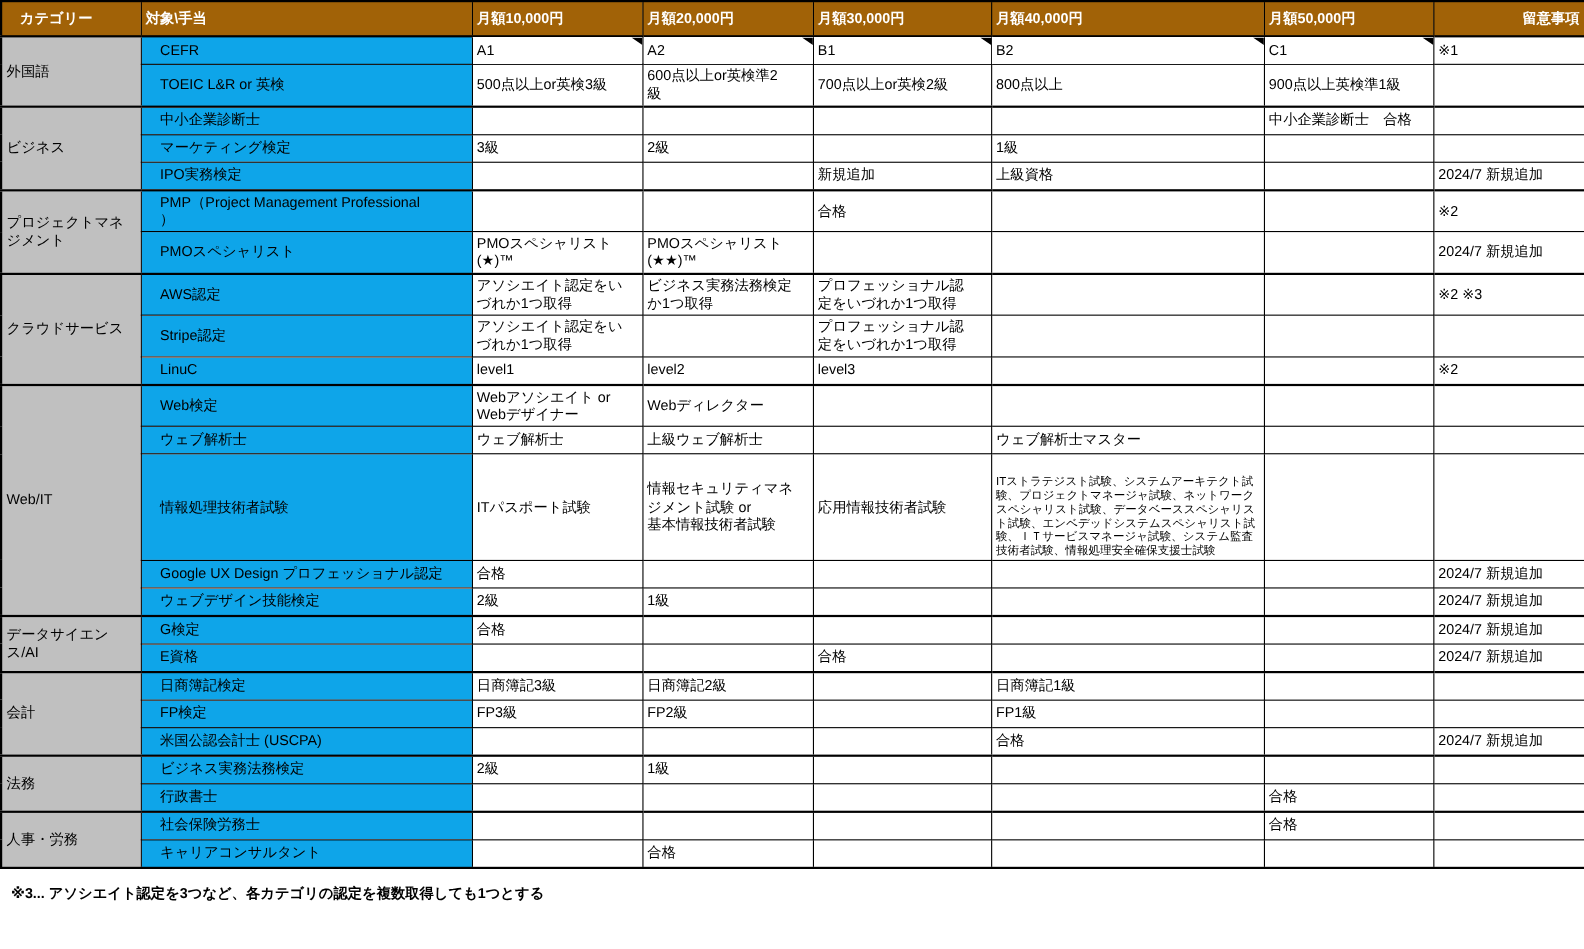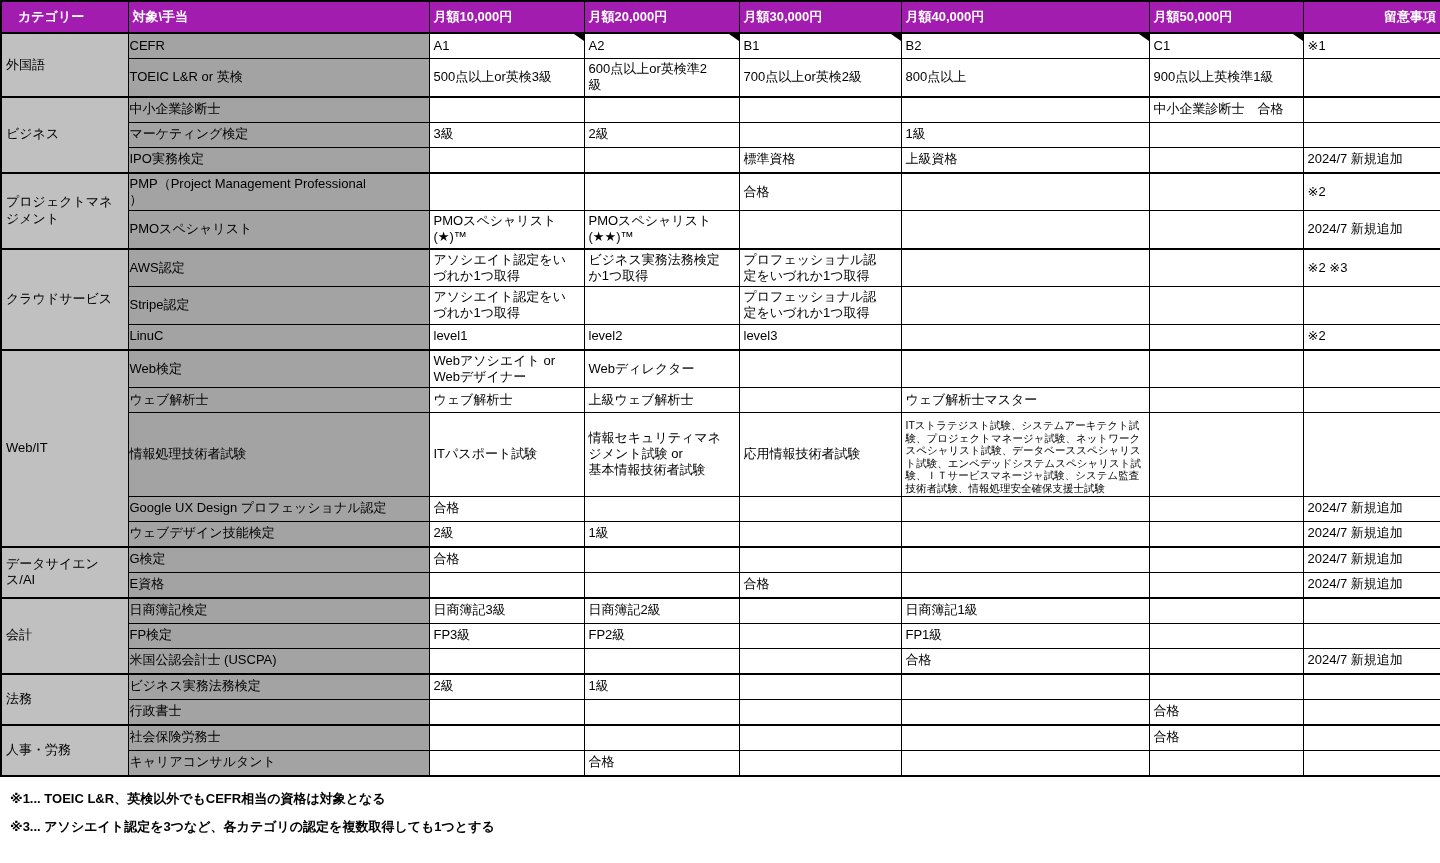--- a/index.html
+++ b/index.html
@@ -7,31 +7,31 @@
        font-family:"Liberation Sans","DejaVu Sans",sans-serif;}
   table{border-collapse:collapse;table-layout:fixed;width:1440px;border:2px solid #000;}
   col.c-category{width:127px;}
   col.c-target{width:301px;}
   col.c-m10{width:155px;}
   col.c-m20{width:155px;}
   col.c-m30{width:162px;}
   col.c-m40{width:248px;}
   col.c-m50{width:154px;}
   col.c-note{width:138px;}
-  th{background:#a21caf;color:#fff;font-weight:bold;font-size:13px;text-align:left;
+  th{background:#a16207;color:#fff;font-weight:bold;font-size:13px;text-align:left;
      padding:6px 4px;height:16px;border:1px solid #000;}
   th.col-category{padding-left:16px;}
   th.col-note{text-align:right;}
   td{border:1px solid #000;font-size:13px;line-height:1.25;padding:2px 4px;height:20px;
      vertical-align:middle;white-space:pre-line;word-break:break-word;overflow:hidden;
      background:#fff;}
   td.cat{background:#c0c0c0;}
-  td.target{background:#a3a3a3;padding-left:1px;}
+  td.target{background:#0ea5e9;padding-left:17px;}
   tr.group-start td{border-top:2px solid #000;}
-  td.dense{font-size:10.5px;line-height:1.2;padding-top:6px;padding-bottom:1px;}
+  td.dense{font-size:10.5px;line-height:1.2;padding-top:19px;padding-bottom:1px;}
   td.corner-mark{position:relative;margin-left:29px;}
   td.corner-mark::after{content:"";position:absolute;top:0;right:0;width:0;height:0;
      border-top:7px solid #000;border-left:10px solid transparent;}
   .footnotes{padding:14px 0 0 10px;}
   .footnote{font-size:13px;font-weight:600;line-height:1.2;margin-bottom:13px;}
 </style>
 </head>
 <body>
 
 <table>
@@ -94,21 +94,21 @@
         <td>2級</td>
         <td></td>
         <td>1級</td>
         <td></td>
         <td></td>
       </tr>
       <tr>
         <td class="target">IPO実務検定</td>
         <td></td>
         <td></td>
-        <td>標準資格</td>
+        <td>新規追加</td>
         <td>上級資格</td>
         <td></td>
         <td>2024/7 新規追加</td>
       </tr>
       <tr class="group-start">
         <td rowspan="2" class="cat">プロジェクトマネジメント</td>
         <td class="target">PMP（Project Management Professional
 ）</td>
         <td></td>
         <td></td>
@@ -292,15 +292,14 @@
         <td>合格</td>
         <td></td>
         <td></td>
         <td></td>
         <td></td>
       </tr>
     </tbody>
 </table>
 
 <div class="footnotes">
-  <div class="footnote">※1... TOEIC L&amp;R、英検以外でもCEFR相当の資格は対象となる</div>
   <div class="footnote">※3... アソシエイト認定を3つなど、各カテゴリの認定を複数取得しても1つとする</div>
 </div>
 
 </body></html>

